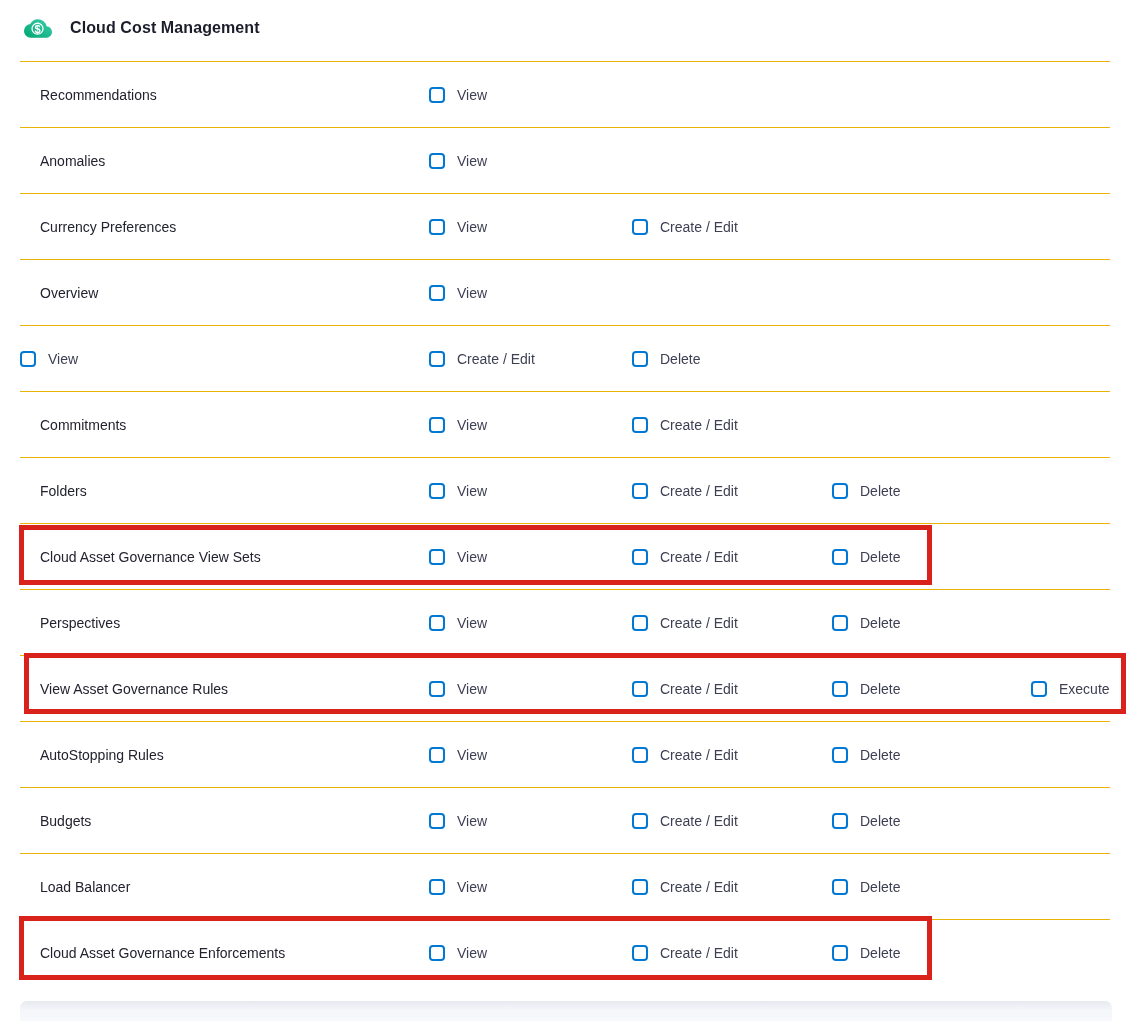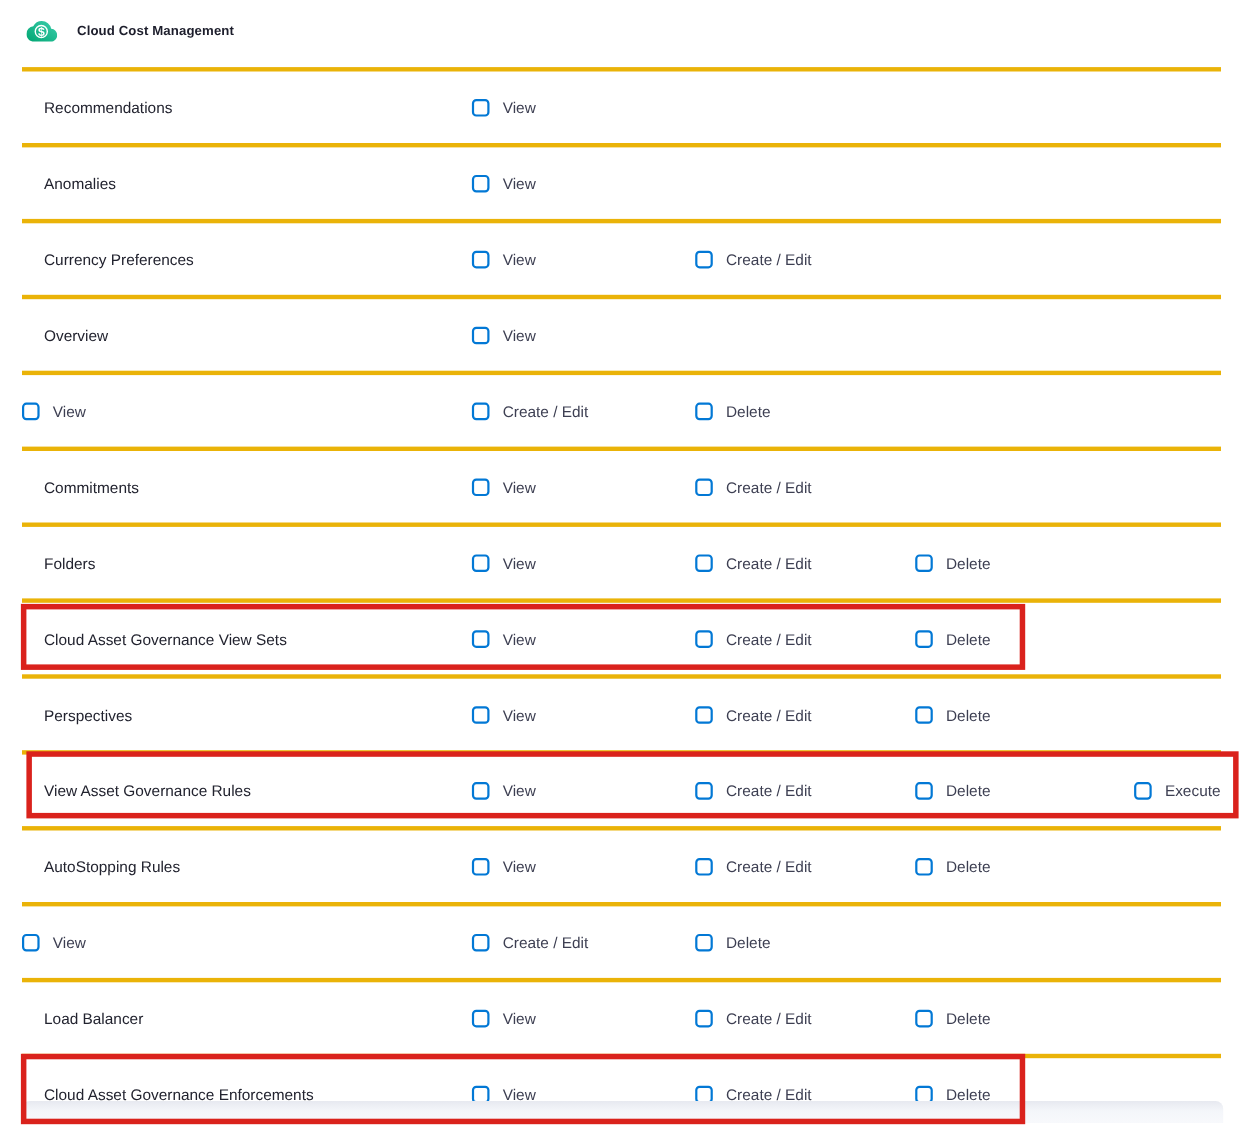--- a/index.html
+++ b/index.html
@@ -5,27 +5,27 @@
   html,body{margin:0;padding:0;background:#ffffff;}
   .page{
     position:relative;width:1134px;height:1027px;background:#ffffff;
     font-family:"Liberation Sans",sans-serif;overflow:hidden;
   }
   .header{
     position:absolute;left:24px;top:11px;height:34px;
     display:flex;align-items:center;gap:18px;
   }
   .header-title{
-    font-size:12px;font-weight:700;color:#1c1d2b;letter-spacing:.1px;
+    font-size:16px;font-weight:700;color:#1c1d2b;letter-spacing:.1px;
   }
   .rows{
     position:absolute;left:20px;top:61px;width:1090px;
   }
   .row{
-    position:relative;height:65px;border-top:4px solid #eab308;
+    position:relative;height:65px;border-top:1px solid #eab308;
     display:grid;grid-template-columns:409px 203px 200px 199px 1fr;
     align-items:center;background:transparent;
   }
   .label-cell{
     padding-left:20px;font-size:14px;color:#22232f;
   }
   .perm-cell{display:flex;align-items:center;}
   .perm{
     display:inline-flex;align-items:flex-end;gap:12px;cursor:pointer;
     font-size:14px;color:#3d3f52;white-space:nowrap;
@@ -272,20 +272,21 @@
         </div>
         <div class="perm-cell">
           <label class="perm">
             <span class="checkbox"></span>
             <span>Delete</span>
           </label>
         </div>
         <div class="perm-cell"></div>
       </div>
       <div class="row">
+        <div class="label-cell"><span>Budgets</span></div>
         <div class="perm-cell">
           <label class="perm">
             <span class="checkbox"></span>
             <span>View</span>
           </label>
         </div>
         <div class="perm-cell">
           <label class="perm">
             <span class="checkbox"></span>
             <span>Create / Edit</span>

